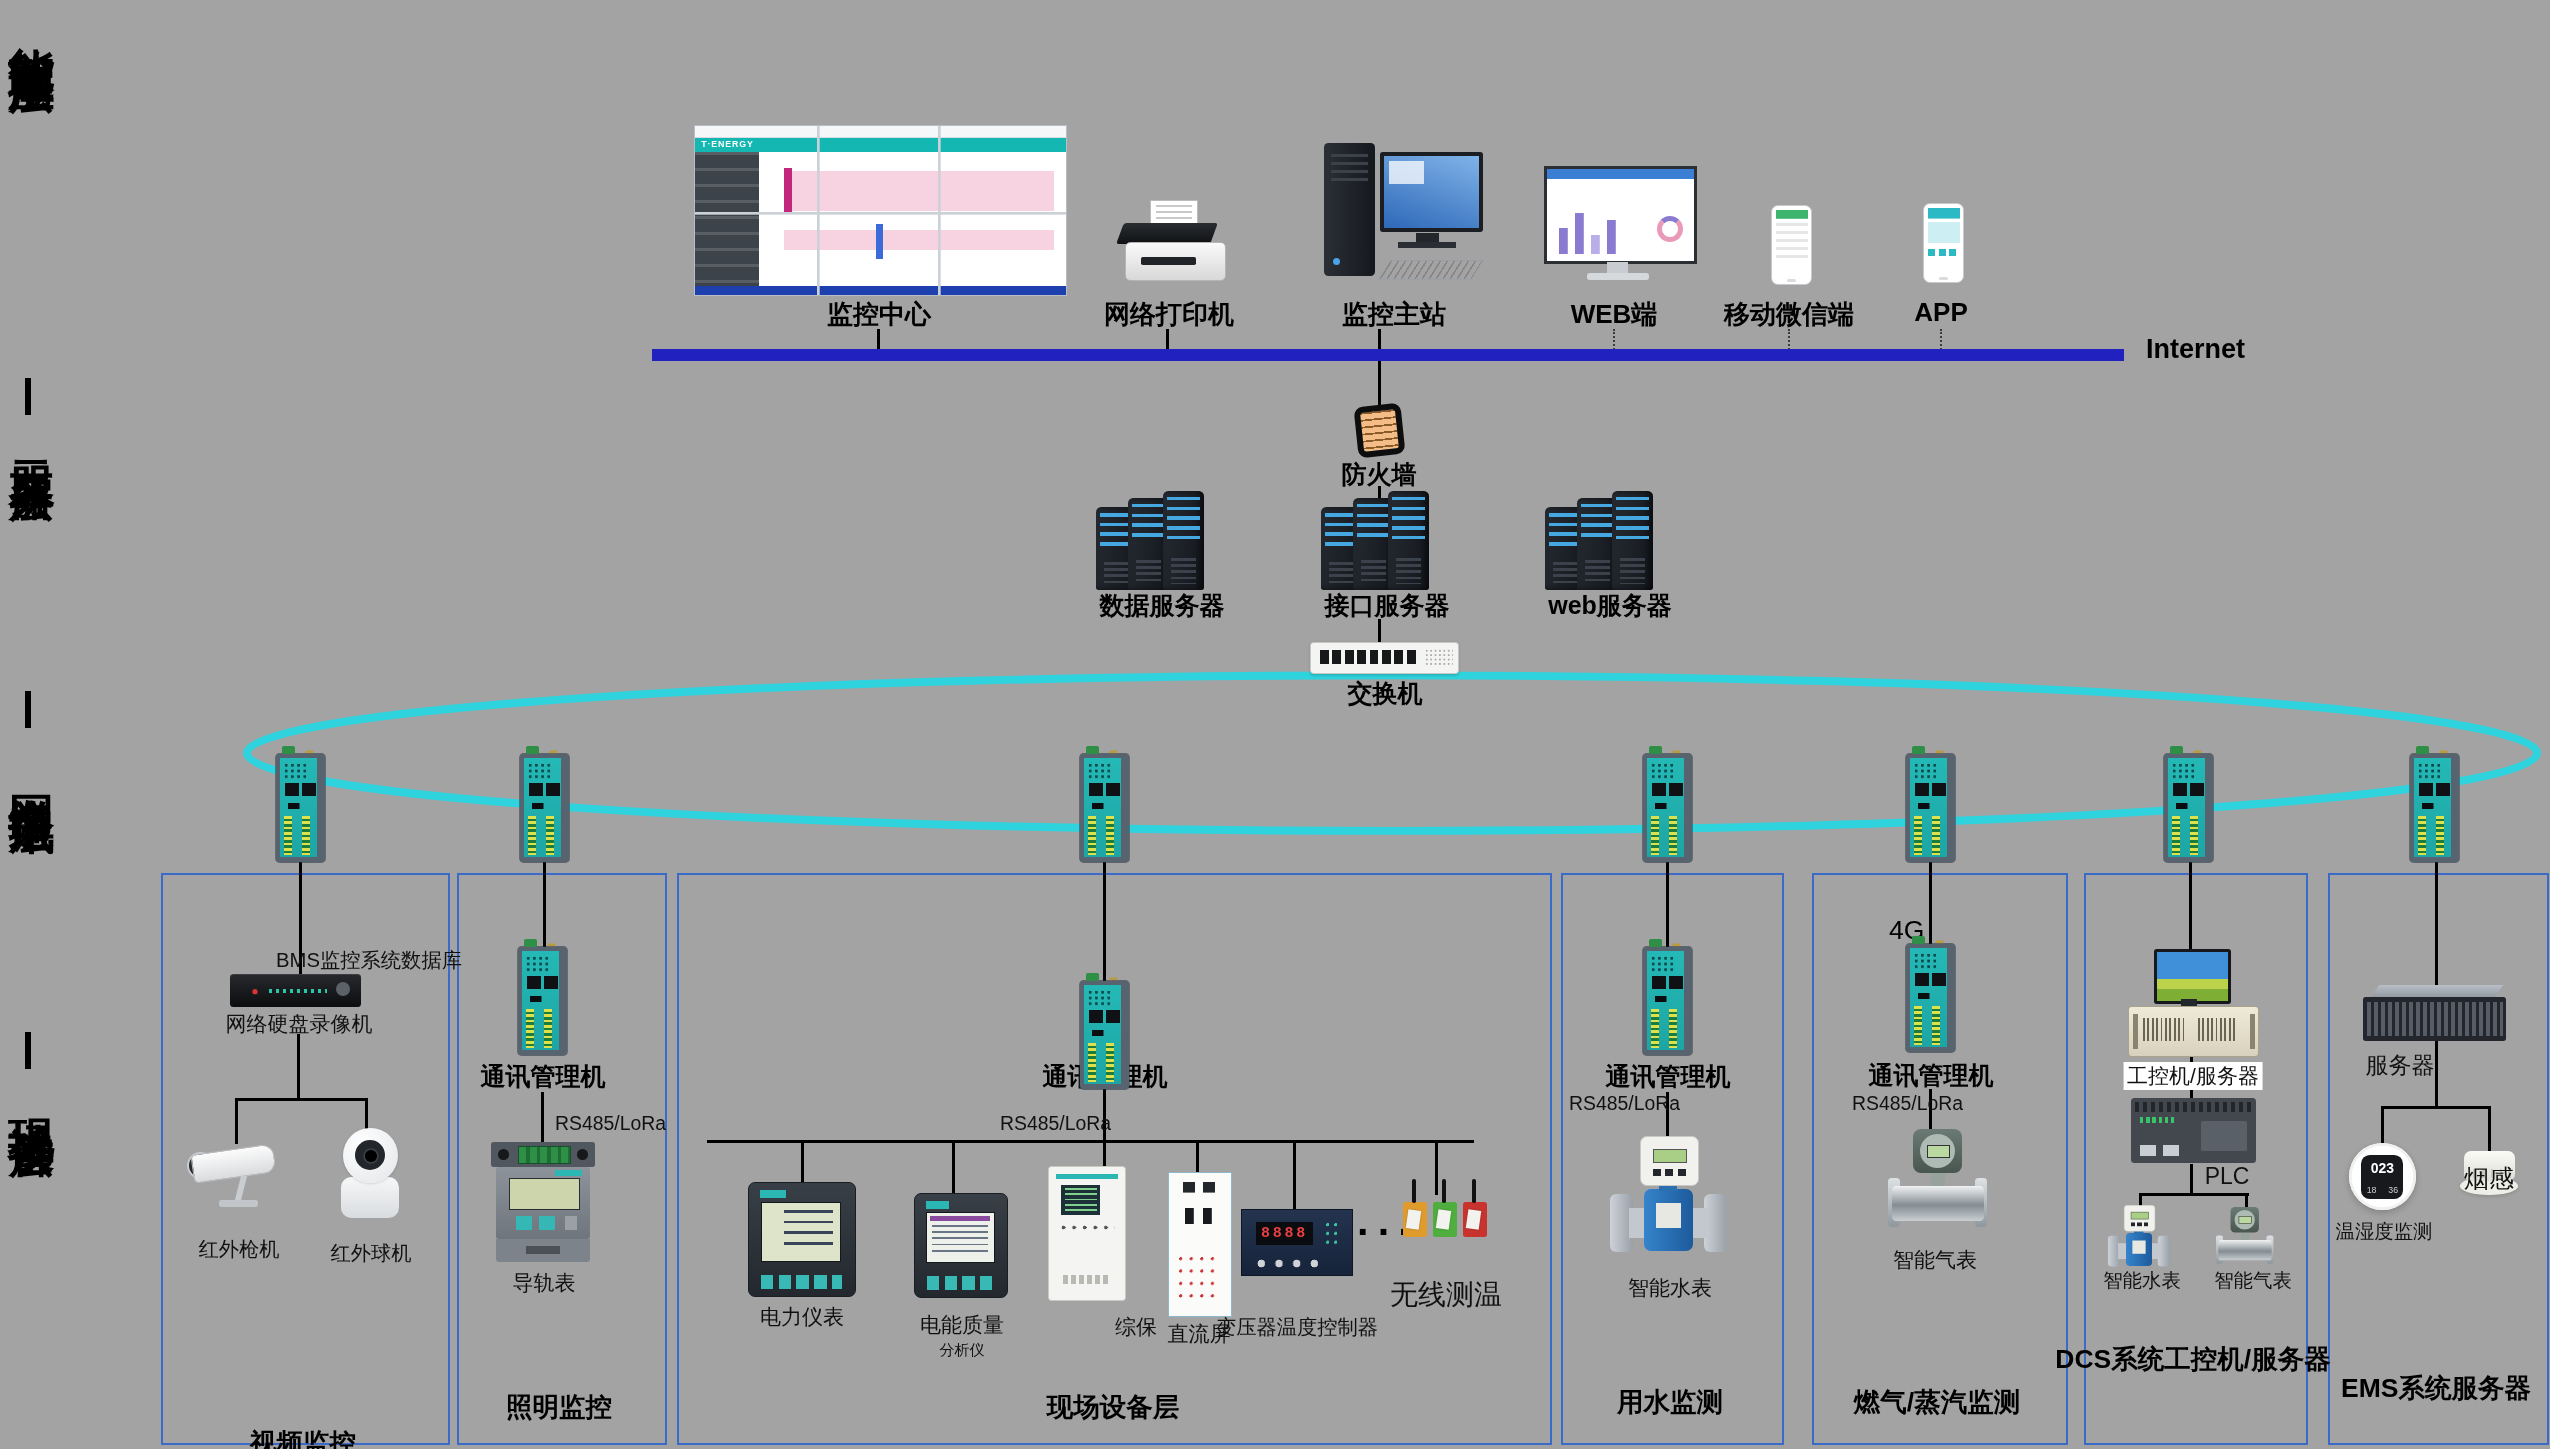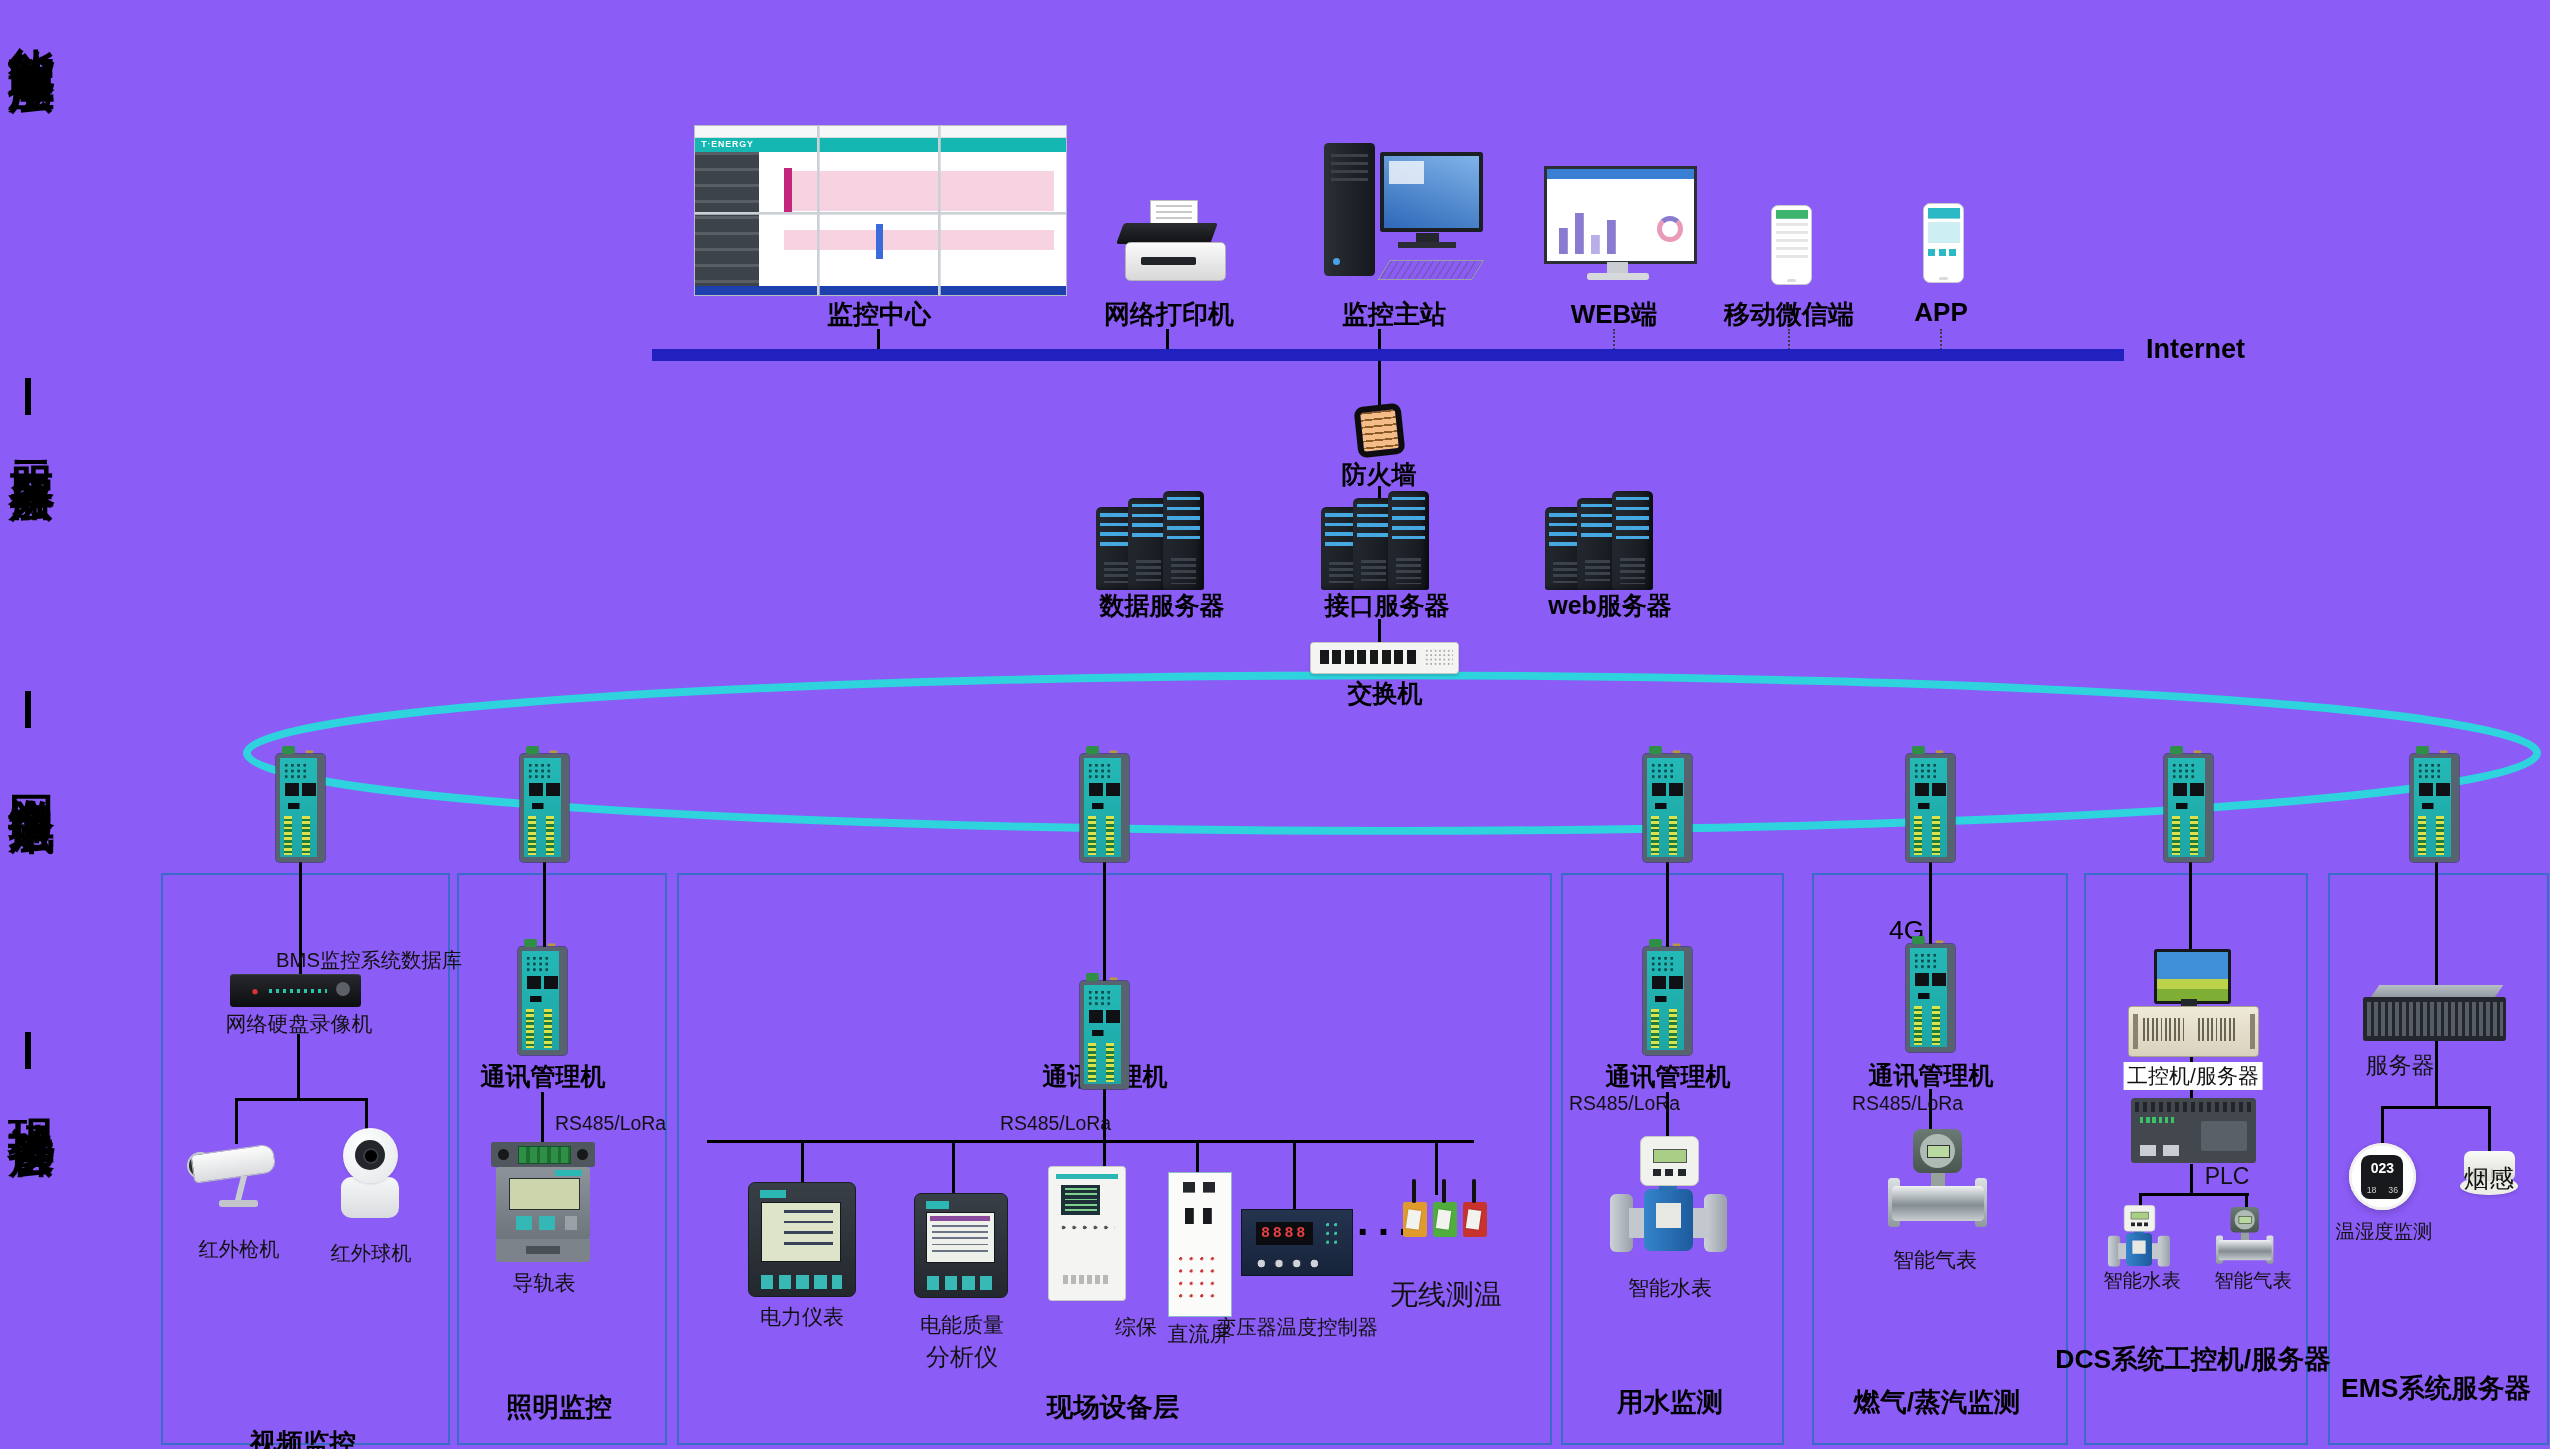--- a/index.html
+++ b/index.html
@@ -1,16 +1,16 @@
 <!DOCTYPE html>
 <html style="font-size:14px"><head>
 <meta charset="utf-8">
 <style>
   html,body{margin:0;padding:0;background:#fff}
-  #canvas{position:relative;width:2550px;height:1449px;background:#8b5cf6;overflow:hidden;
+  #canvas{position:relative;width:2550px;height:1449px;background:#a3a3a3;overflow:hidden;
           font-family:"Liberation Sans","DejaVu Sans",sans-serif;color:#000}
   .ab{position:absolute}
   .lv{position:absolute;width:2.7px;background:#000;z-index:2}
   .lh{position:absolute;height:2.7px;background:#000;z-index:2}
   .dotv{position:absolute;width:0;border-left:2.7px dotted #3a3a3a;z-index:2}
   .lbl{position:absolute;transform:translateX(-50%);font-size:26px;font-weight:700;white-space:nowrap;z-index:3}
   .lbl2{position:absolute;transform:translateX(-50%);font-size:20.3px;font-weight:400;white-space:nowrap;z-index:3;color:#111}
   .raw{position:absolute;font-size:19.4px;white-space:nowrap;z-index:3;color:#111}
   .btitle{position:absolute;transform:translateX(-50%);font-size:26.5px;font-weight:700;white-space:nowrap;z-index:3}
   .bg{background:#fff;padding:0 3.5px}
@@ -417,21 +417,21 @@
       <div class="btns" style="width:81px"></div>
   </div>
   <div class="lbl2" style="left:802px;top:1303px;font-size:21px">电力仪表</div>
 
   <div class="pm" style="left:914px;top:1193px;width:92px;height:103px;z-index:3">
     <div class="chip" style="width:23px"></div>
       <div class="lcd lcd2" style="left:10.6px;top:17.7px;width:67px;height:49px"></div>
       <div class="btns" style="width:69px"></div>
   </div>
   <div class="lbl2" style="left:962px;top:1311px;font-size:21px">电能质量</div>
-  <div class="lbl2" style="left:962px;top:1341px;font-size:24px">分析仪</div>
+  <div class="lbl2" style="left:962px;top:1341px;font-size:15px">分析仪</div>
 
   <div class="zb" style="left:1048px;top:1166px;width:76px;height:133px">
     <div class="tl"></div>
       <div class="scr"></div>
       <div class="led"></div>
       <div class="txt"></div>
   </div>
   <div class="lbl2" style="left:1136px;top:1313px;font-size:21px">综保</div>
 
   <div class="dcp" style="left:1168px;top:1172px;width:62px;height:143px"></div>

